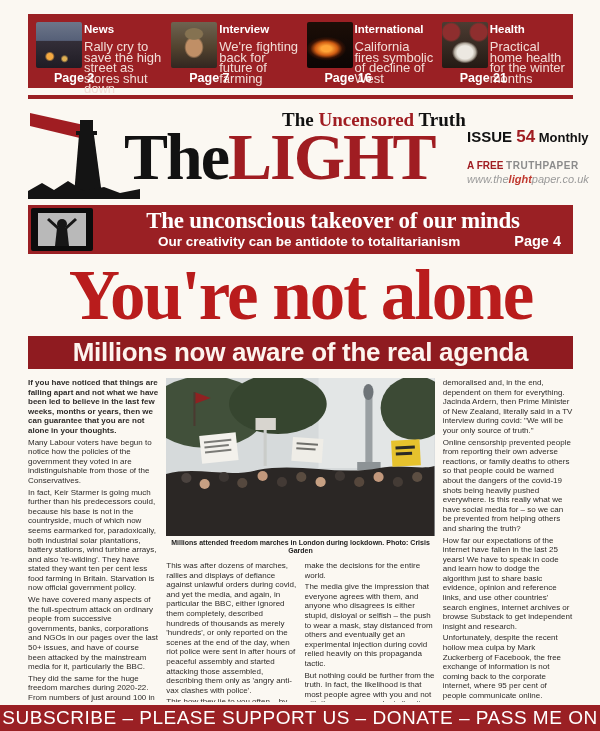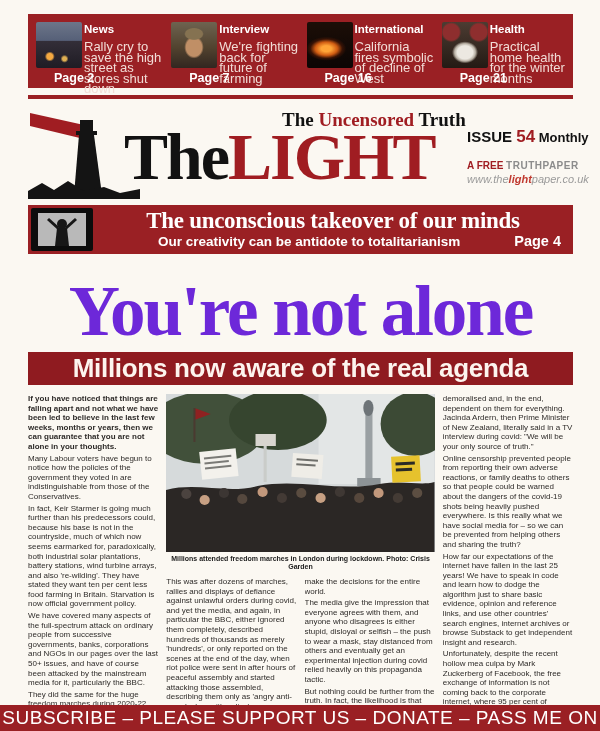--- a/index.html
+++ b/index.html
@@ -79,22 +79,22 @@
   .f-body { flex:1; display:flex; flex-direction:column; justify-content:space-between; padding:1px 2px 2px 8px; }
   .f-title {
     font-family:"Liberation Serif", serif; font-weight:bold; color:#ffffff;
     font-size:23px; line-height:24px; text-align:center; letter-spacing:-.3px;
   }
   .f-sub-row { display:flex; justify-content:flex-end; align-items:baseline; gap:54px; color:#ffffff; padding-right:4px; }
   .f-sub { font-size:13.5px; font-weight:600; }
   .f-page { font-size:14.5px; font-weight:bold; }
   
   .headline {
-    margin:16px 27px 0 28px; height:82px;
-    font-family:"Liberation Serif", serif; font-weight:bold; color:#6d28d9;
+    margin:0 27px 0 28px; height:82px;
+    font-family:"Liberation Serif", serif; font-weight:bold; color:#b91c1c;
     font-size:71px; line-height:82px; letter-spacing:-2px; text-align:center; white-space:nowrap;
   }
   .subbar {
     margin:0 27px 0 28px; height:33px; background:#8f1b20;
     color:#fdf4ee; font-weight:bold; font-size:26px; line-height:32px;
     text-align:center; letter-spacing:-.3px; white-space:nowrap;
   }
   
   .article {
     margin:9px 27px 0 28px; height:324px;

